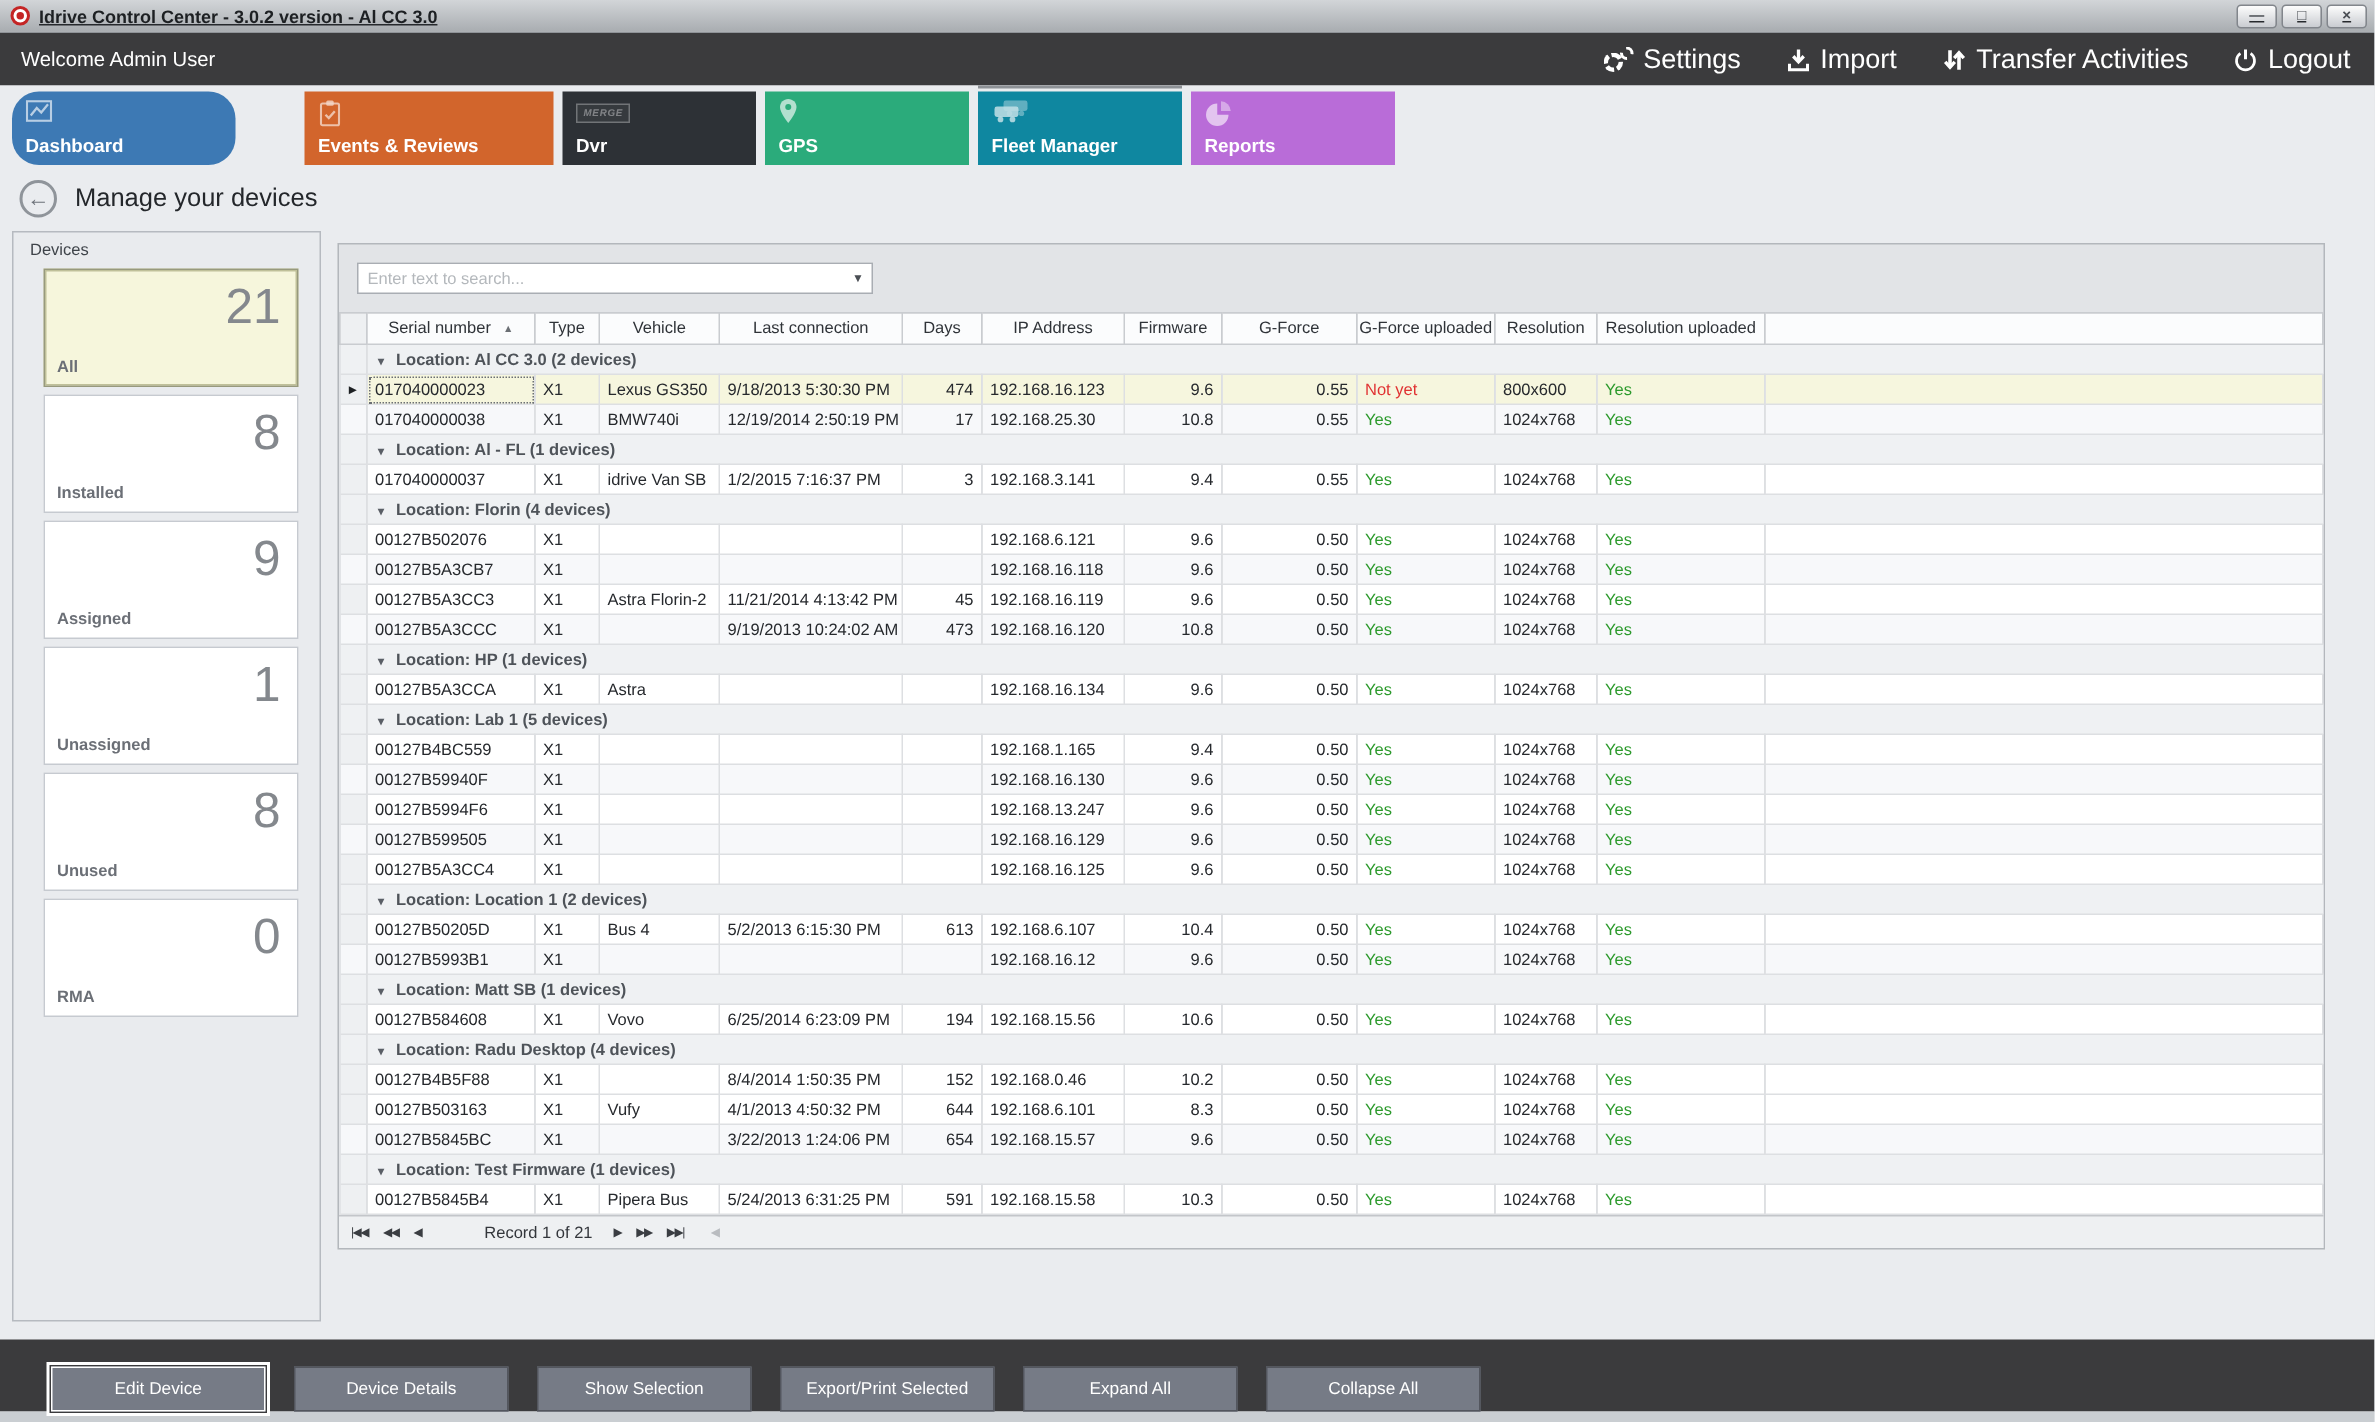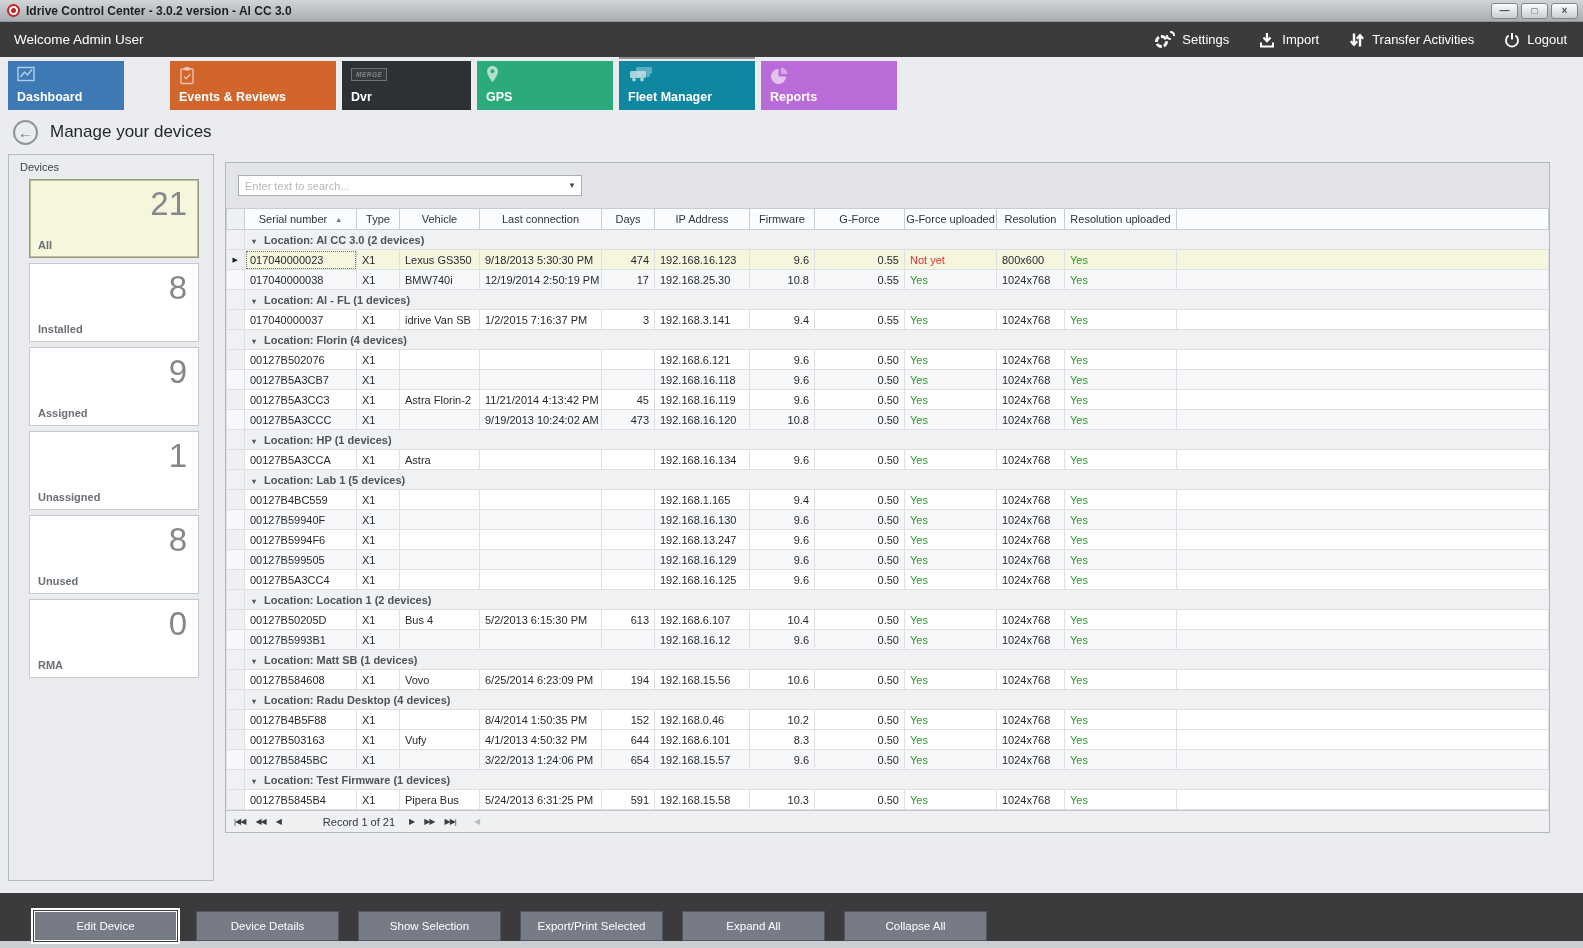--- a/index.html
+++ b/index.html
@@ -1,40 +1,40 @@
 <!DOCTYPE html>
 <html><head>
 <meta charset="utf-8">
 <style>
   * { margin:0; padding:0; box-sizing:border-box; }
   html,body { width:1583px; height:948px; overflow:hidden; }
   body { font-family:"Liberation Sans", sans-serif; background:#eaecef; font-size:12px; color:#26292d; }
 
   
-  .titlebar { height:22px; background:linear-gradient(#d2d5d8,#a9adb1); display:flex; align-items:center; padding:0 5px; border-bottom:1px solid #8f9398; }
+  .titlebar { height:22px; background:linear-gradient(#d2d5d8,#a9adb1); display:flex; align-items:center; padding:0 5px; border-bottom:1px solid #8f9398;text-decoration:underline; }
   .app-icon { width:13px; height:13px; border-radius:50%; border:2px solid #c42525; background:#fff; margin:0 6px 0 2px; display:flex; align-items:center; justify-content:center; }
   .app-icon::after { content:""; width:5px; height:5px; border-radius:50%; background:#c42525; }
   .title-text { font-weight:bold; font-size:12px; color:#1d2023; }
   .win-controls { margin-left:auto; display:flex; gap:3px; }
   .win-btn { width:27px; height:16px; border:1px solid #82868c; border-radius:3px; background:linear-gradient(#fdfdfd,#c9ccd1); font-size:10px; line-height:13px; text-align:center; color:#4b4f55; font-weight:bold; cursor:default; }
 
   
   .topbar { height:35px; background:#3b3b3d; display:flex; align-items:center; color:#fff; padding:0 16px 0 14px; }
   .welcome { font-size:13.5px; }
   .top-actions { margin-left:auto; display:flex; align-items:center; gap:30px; }
-  .top-action { display:flex; align-items:center; gap:7px; font-size:13px; cursor:default; }
+  .top-action { display:flex; align-items:center; gap:7px; font-size:18px; cursor:default; }
   .gear-wrap { position:relative; width:20px; height:18px; }
   .gear { position:absolute; border-radius:50%; border:3px dashed #fff; }
   .gear.big { width:13px; height:13px; left:0; top:4px; }
   .gear.small { width:9px; height:9px; right:0; top:0; border-width:2.5px; }
 
   
   .tabstrip { height:55px; background:#eaecef; display:flex; gap:6px; padding:4px 0 0 8px; }
   .tab { height:49px; position:relative; color:#fff; cursor:default; }
-  .tab:nth-child(1){width:116px;} .tab:nth-child(2){width:166px;margin-left:40px;} .tab:nth-child(3){width:129px;text-align:right;}
+  .tab:nth-child(1){width:149px;border-radius:18px;} .tab:nth-child(2){width:166px;margin-left:40px;} .tab:nth-child(3){width:129px;text-align:right;}
   .tab:nth-child(4){width:136px;} .tab:nth-child(5){width:136px;} .tab:nth-child(6){width:136px;}
   .tab .tab-icon { position:absolute; top:5px; left:9px; opacity:.75; }
   .tab .tab-label { position:absolute; bottom:6px; left:9px; font-weight:bold; font-size:12.5px; white-space:nowrap; }
   .tab.selected::before { content:""; position:absolute; top:-4px; left:0; right:0; height:2px; background:#8d9196; }
   .merge-badge { display:inline-block; border:1px solid rgba(255,255,255,.4); color:rgba(255,255,255,.5); font-size:6.5px; font-style:italic; font-weight:bold; padding:2px 4px; letter-spacing:.5px; background:rgba(255,255,255,.06); }
 
   
   .page-header { height:40px; display:flex; align-items:center; gap:12px; padding-left:13px; }
   .back-btn { width:25px; height:25px; border-radius:50%; border:2px solid #8f949a; color:#6e737a; font-size:15px; line-height:21px; text-align:center; background:transparent; cursor:default; }
   .page-title { font-size:17px; color:#24272b; }

